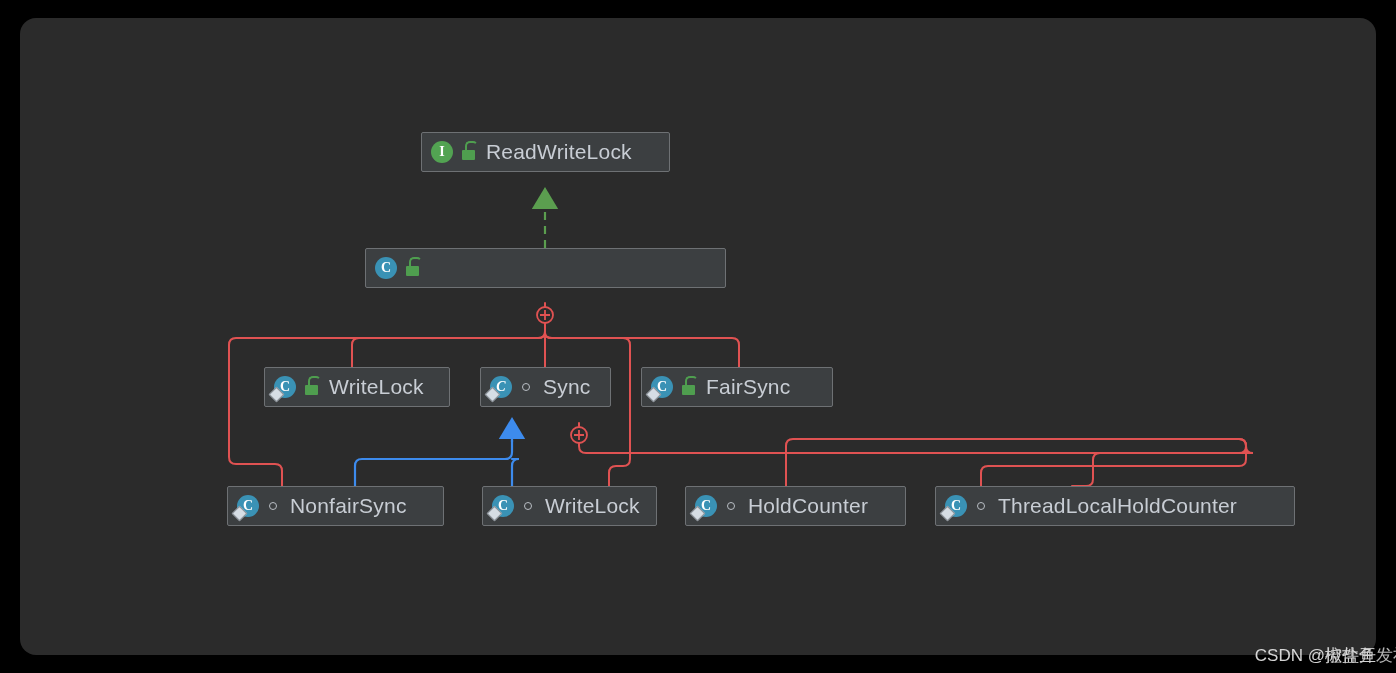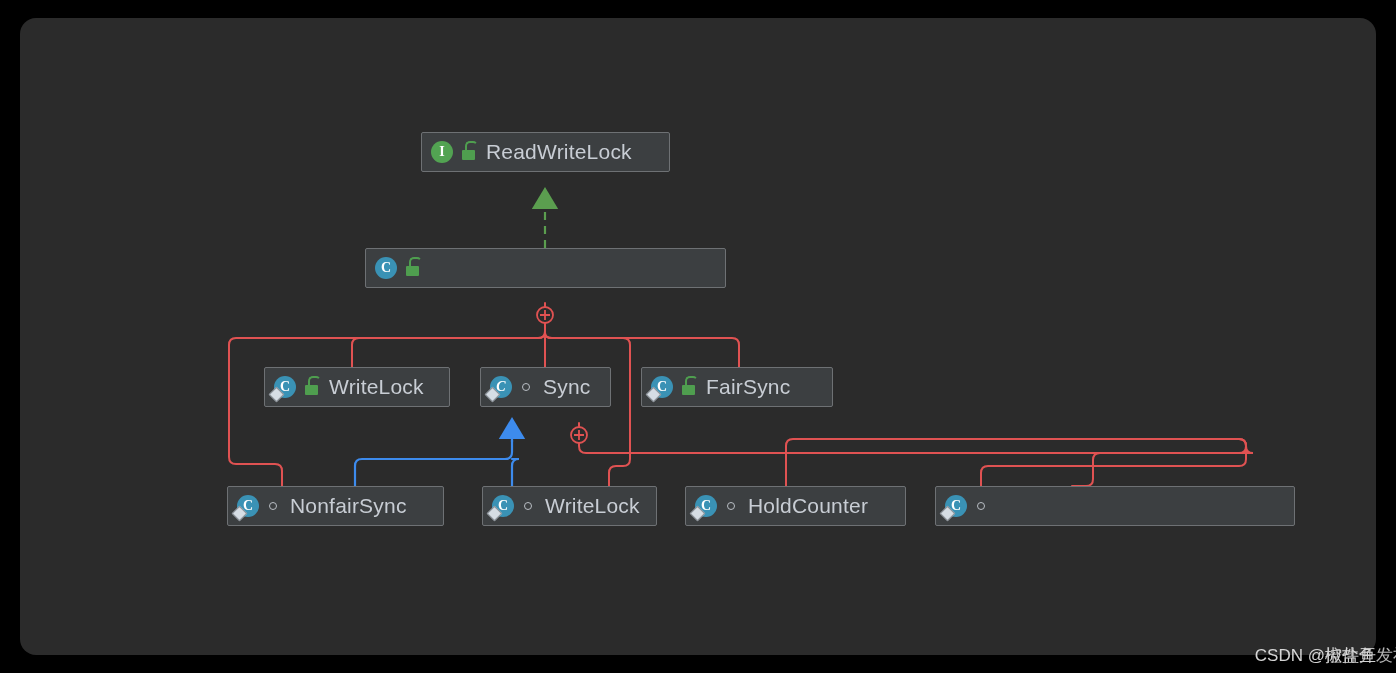--- a/index.html
+++ b/index.html
@@ -170,20 +170,21 @@
     </div>
 
     <div class="node" style="left:915px;top:468px;width:360px;">
       <span class="ico">
         <span class="circ cls">C</span>
         <span class="diamond"></span>
       </span>
       <span class="dot">
           <i></i>
         </span>
+      <span class="label">ThreadLocalHoldCounter</span>
     </div>
 
   </div>
 
   <div class="watermark">
     <span>CSDN @</span><span class="wm-stack"><span>椒盐鱼</span><span class="wm-over">控件开发社区</span></span>
   </div>
 </div>
 
 </body></html>

